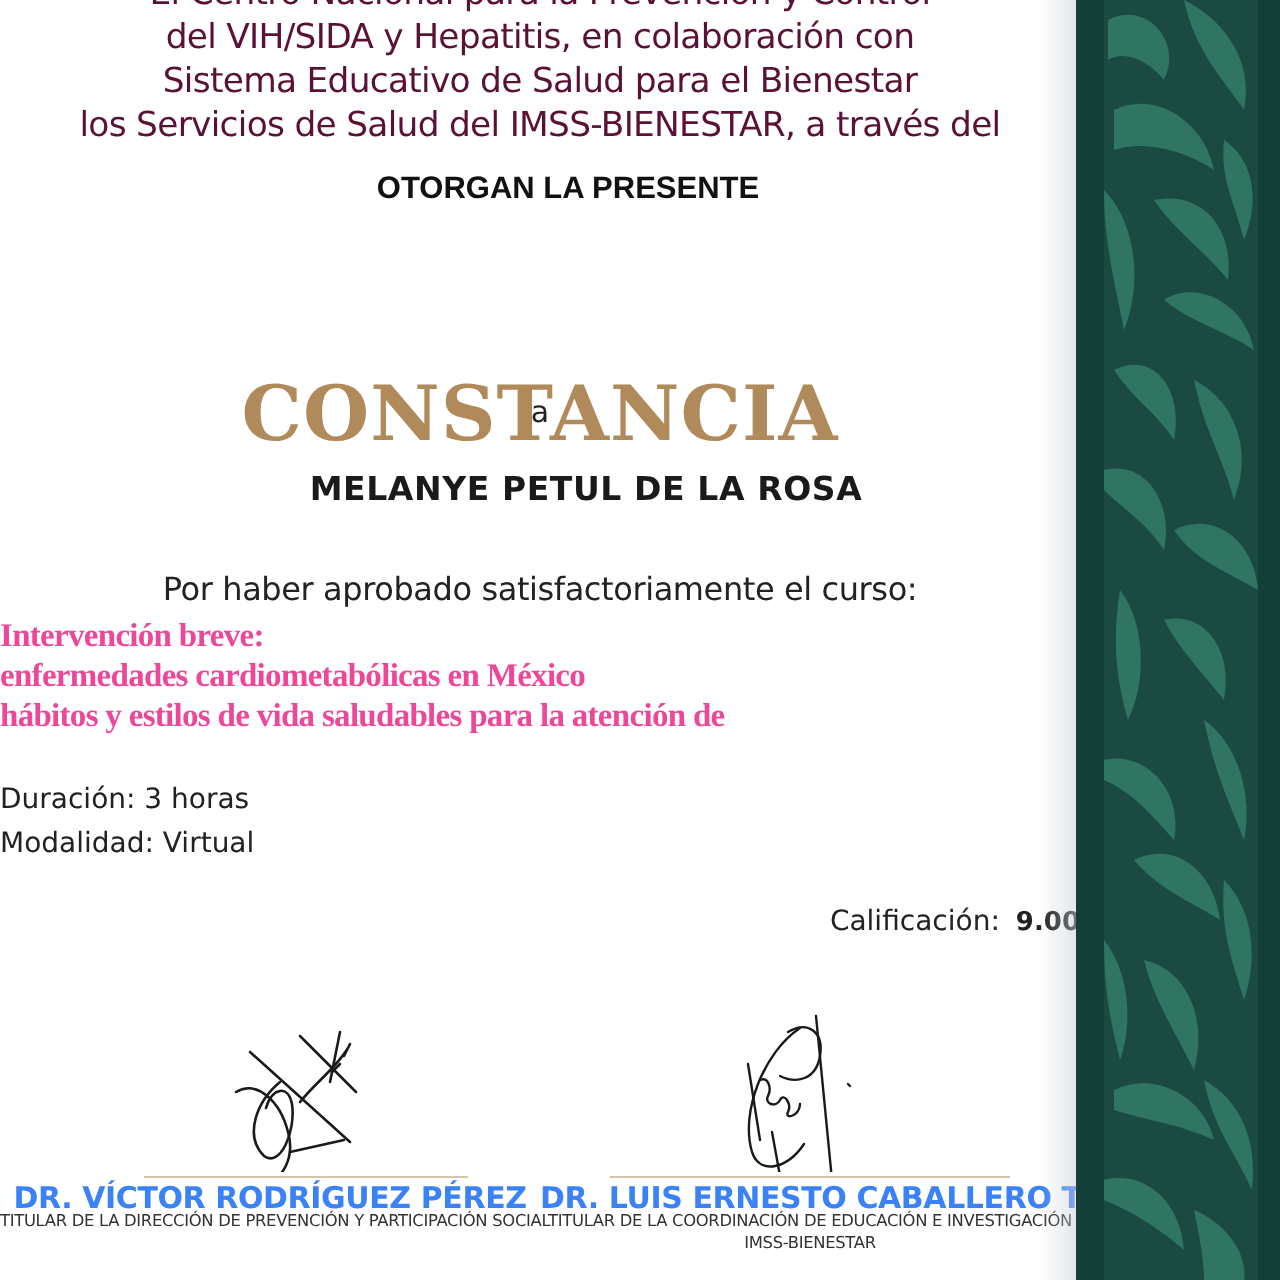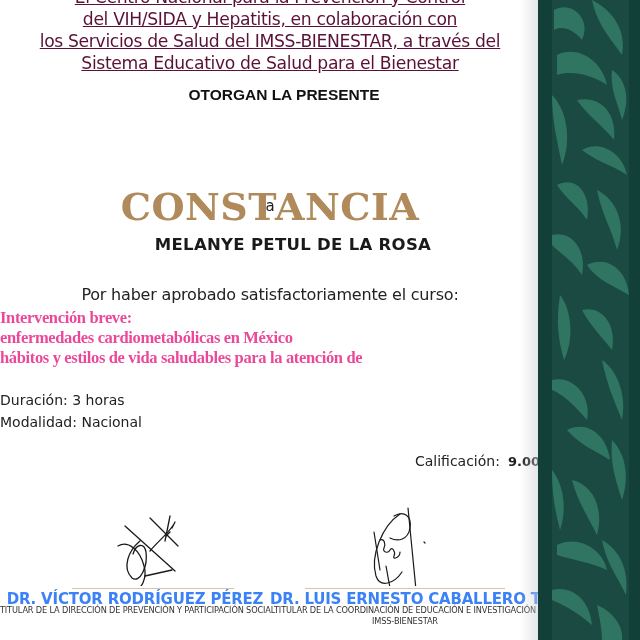--- a/index.html
+++ b/index.html
@@ -9,21 +9,21 @@
     .page { position: absolute; left: 0; top: 0; width: 640px; height: 640px; background: #ffffff; }
 
     .content { position: absolute; left: 0; top: 0; width: 540px; height: 640px; }
 
     .header {
       position: absolute; left: 0; top: -14px; width: 540px;
       text-align: center; color: #5b1136;
       font-family: "DejaVu Sans", sans-serif;
       font-size: 17.2px; line-height: 22px; letter-spacing: -0.35px;
     }
-    .header div { white-space: nowrap; text-decoration: underline; }
+    .header div { white-space: nowrap; }
 
     .otorgan {
       position: absolute; left: 0; top: 86px; width: 540px; text-align: center;
       font-family: "Liberation Sans", sans-serif; font-weight: bold; font-size: 15.5px; color: #111; padding-left: 28px;
     }
 
     .title {
       position: absolute; left: 0; top: 144px; width: 540px; text-align: center;
       font-family: "DejaVu Serif", serif; font-weight: bold; font-size: 38px;
       color: #b08a5a; letter-spacing: 0.5px; margin-top: 40px;
@@ -90,42 +90,42 @@
   </style>
 </head>
 <body>
 
 <div class="page">
   <div class="content">
 
     <div class="header">
       <div>El Centro Nacional para la Prevención y Control</div>
       <div>del VIH/SIDA y Hepatitis, en colaboración con</div>
+      <div>Sistema Educativo de Salud para el Bienestar</div>
       <div>los Servicios de Salud del IMSS-BIENESTAR, a través del</div>
-      <div>Sistema Educativo de Salud para el Bienestar</div>
     </div>
 
     <div class="otorgan">OTORGAN LA PRESENTE</div>
 
     <div class="title">CONSTANCIA</div>
     <div class="a-word">a</div>
 
     <div class="recipient">MELANYE PETUL DE LA ROSA</div>
 
     <div class="reason">Por haber aprobado satisfactoriamente el curso:</div>
 
     <div class="course">
       <div>Intervención breve:</div>
       <div>enfermedades cardiometabólicas en México</div>
       <div>hábitos y estilos de vida saludables para la atención de</div>
     </div>
 
     <div class="details">
       <div>Duración: 3 horas</div>
-      <div>Modalidad: Nacional</div>
+      <div>Modalidad: Virtual</div>
     </div>
 
     <div class="grade">
       <span>Calificación:</span><span class="val">9.00</span>
     </div>
 
     <div class="sig-block sig-left">
       <svg class="sig-art" viewBox="0 0 270 80" width="270" height="80">
         <g fill="none" stroke="#1a1a1a" stroke-width="1.3" stroke-linecap="round">
           <path d="M125 20 L175 65"></path>

